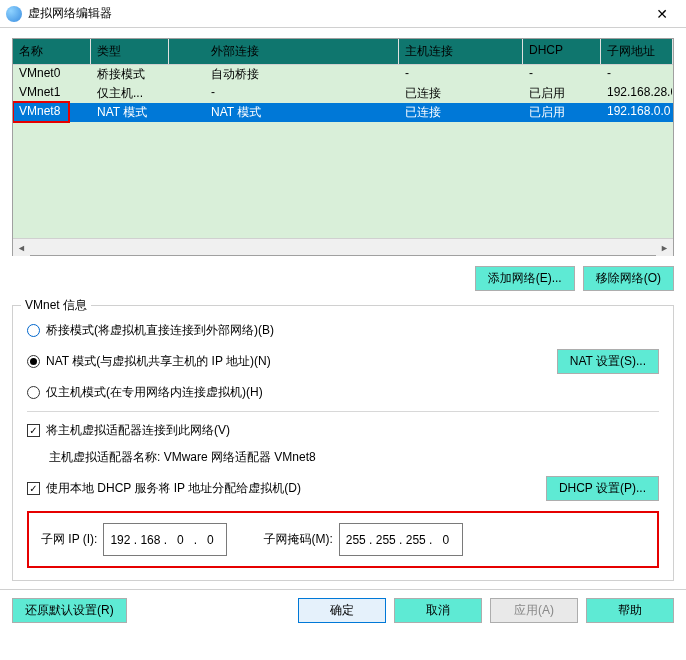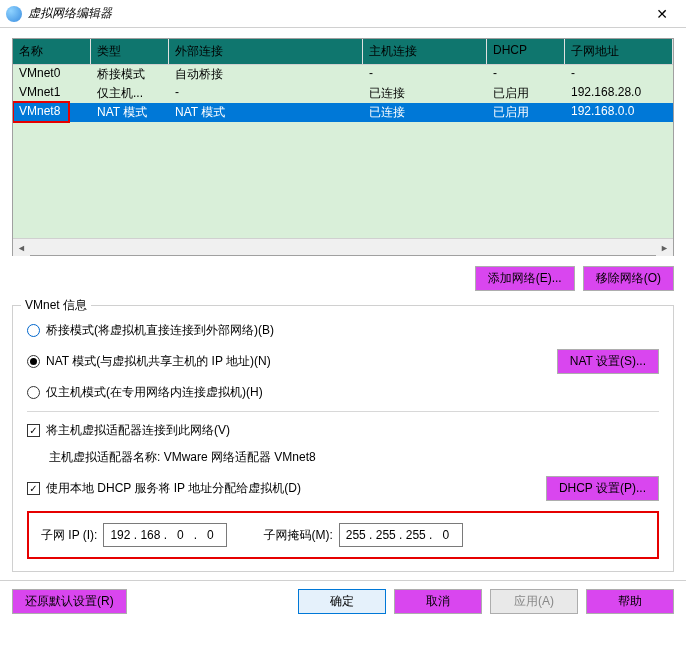--- a/index.html
+++ b/index.html
@@ -18,21 +18,21 @@
     align-items: center;
     padding: 0 6px;
     border-bottom: 1px solid #d0d0d0;
   }
   .titlebar .icon {
     width: 16px; height: 16px;
     border-radius: 50%;
     background: radial-gradient(circle at 30% 30%, #8fd3ff, #3a8de0);
     margin-right: 6px;
   }
-  .titlebar .title { flex: 1; font-size: 12px; font-style: italic; }
+  .titlebar .title { flex: 1; font-size: 12px; }
   .titlebar .close {
     width: 36px; height: 28px;
     display: flex; align-items: center; justify-content: center;
     font-size: 14px; cursor: default;
   }
   .content { padding: 10px 12px 8px 12px; }
   .table-wrap {
     border: 1px solid #a0a0a0;
     height: 218px;
     display: flex;
@@ -64,21 +64,21 @@
     border-right: 1px solid transparent;
     white-space: nowrap;
     overflow: hidden;
   }
   .table-row.selected {
     background: #0078d7;
     color: #fff;
   }
   .col-name { width: 78px; }
   .col-type { width: 78px; }
-  .col-ext  { width: 194px; }
+  .col-ext  { width: 194px; margin-left: 36px; }
   .col-host { width: 124px; }
   .col-dhcp { width: 78px; }
   .col-sub  { flex: 1; }
   .highlight-red {
     border: 2px solid #e60000;
     position: absolute;
   }
   .scroll-strip {
     height: 17px;
     background: #f0f0f0;
@@ -97,21 +97,21 @@
     margin-top: 10px;
     display: flex;
     justify-content: flex-end;
     gap: 8px;
   }
   button.win {
     font-family: inherit;
     font-size: 12px;
     padding: 3px 12px;
     min-width: 88px;
-    background: #d946ef;
+    background: #5eead4;
     border: 1px solid #adadad;
     cursor: default;
   }
   button.win:disabled {
     color: #888;
     background: #e9e9e9;
   }
   button.default-btn {
     border: 1px solid #0078d7;
     background: #e5f1fb;
@@ -204,21 +204,21 @@
     border: 2px solid #e60000;
     padding: 10px 12px;
     margin-top: 8px;
     display: flex;
     align-items: center;
     gap: 6px;
   }
   .ip-field {
     border: 1px solid #7a7a7a;
     background: #fff;
-    height: 24px;
+    height: 33px;
     display: flex;
     align-items: center;
     padding: 0 4px;
     font-family: inherit;
     font-size: 12px;
   }
   .ip-field span { min-width: 24px; text-align: center; }
   .ip-field .dot { min-width: 6px; }
   .bottom-bar {
     border-top: 1px solid #d0d0d0;

